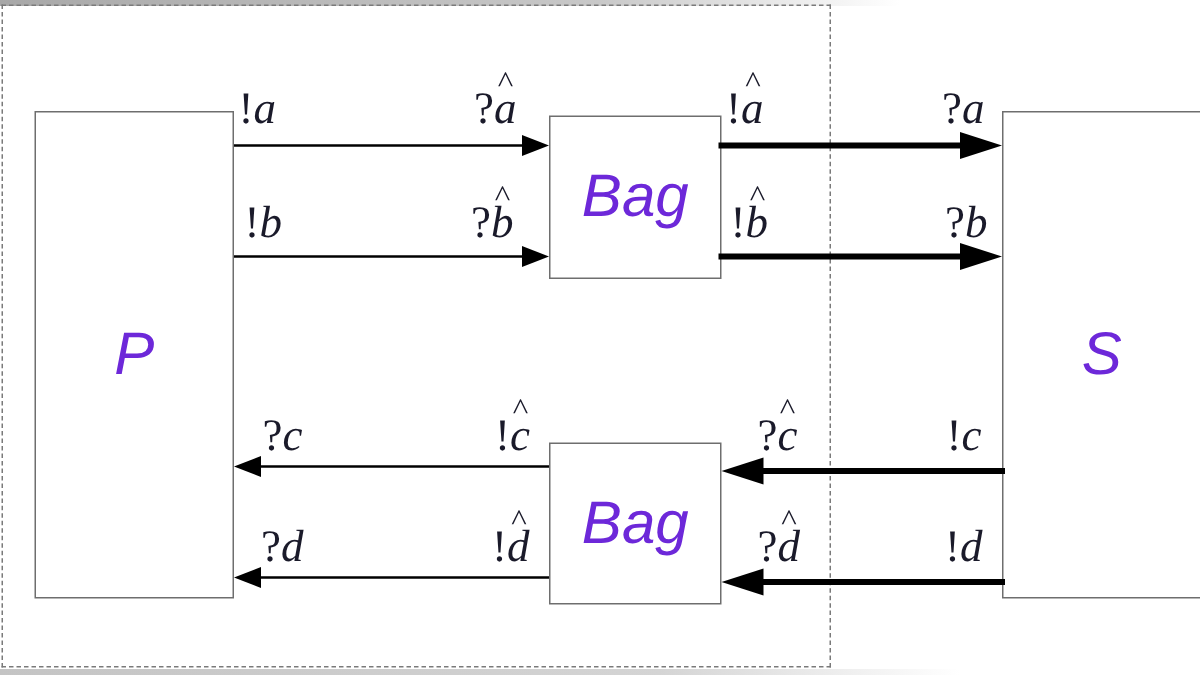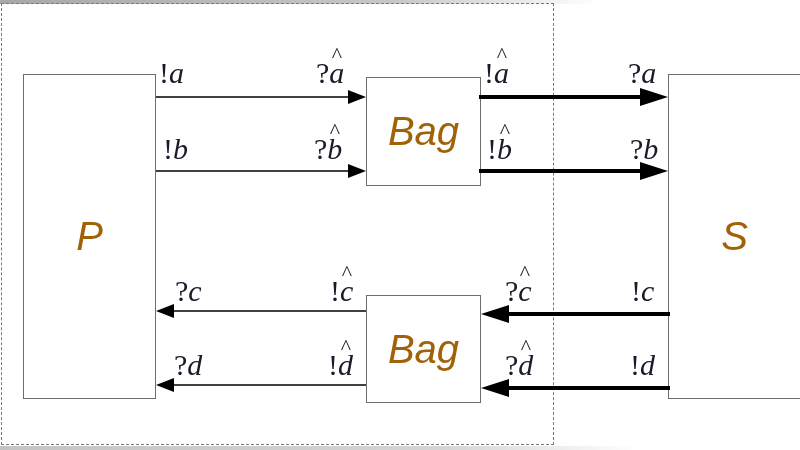--- a/index.html
+++ b/index.html
@@ -21,21 +21,21 @@
       border: 1px dashed #7a7a7a;
       box-sizing: border-box;
     }
     .box {
       position: absolute; border: 1px solid #6e6e6e; background: #fff;
       box-sizing: border-box;
       display: flex; align-items: center; justify-content: center;
     }
     .box-label {
       font-family: "Liberation Sans", sans-serif;
-      font-style: italic; color: #a16207;
+      font-style: italic; color: #6d28d9;
     }
     .proc-label { font-size: 40px; }
     .bag-label { font-size: 40px; }
     svg.arrows { position: absolute; left: 0; top: 0; }
     .lbl {
       position: absolute;
       font-family: "Liberation Serif", serif;
       font-size: 30px; color: #1a1a2a; line-height: 1;
       white-space: nowrap;
     }

